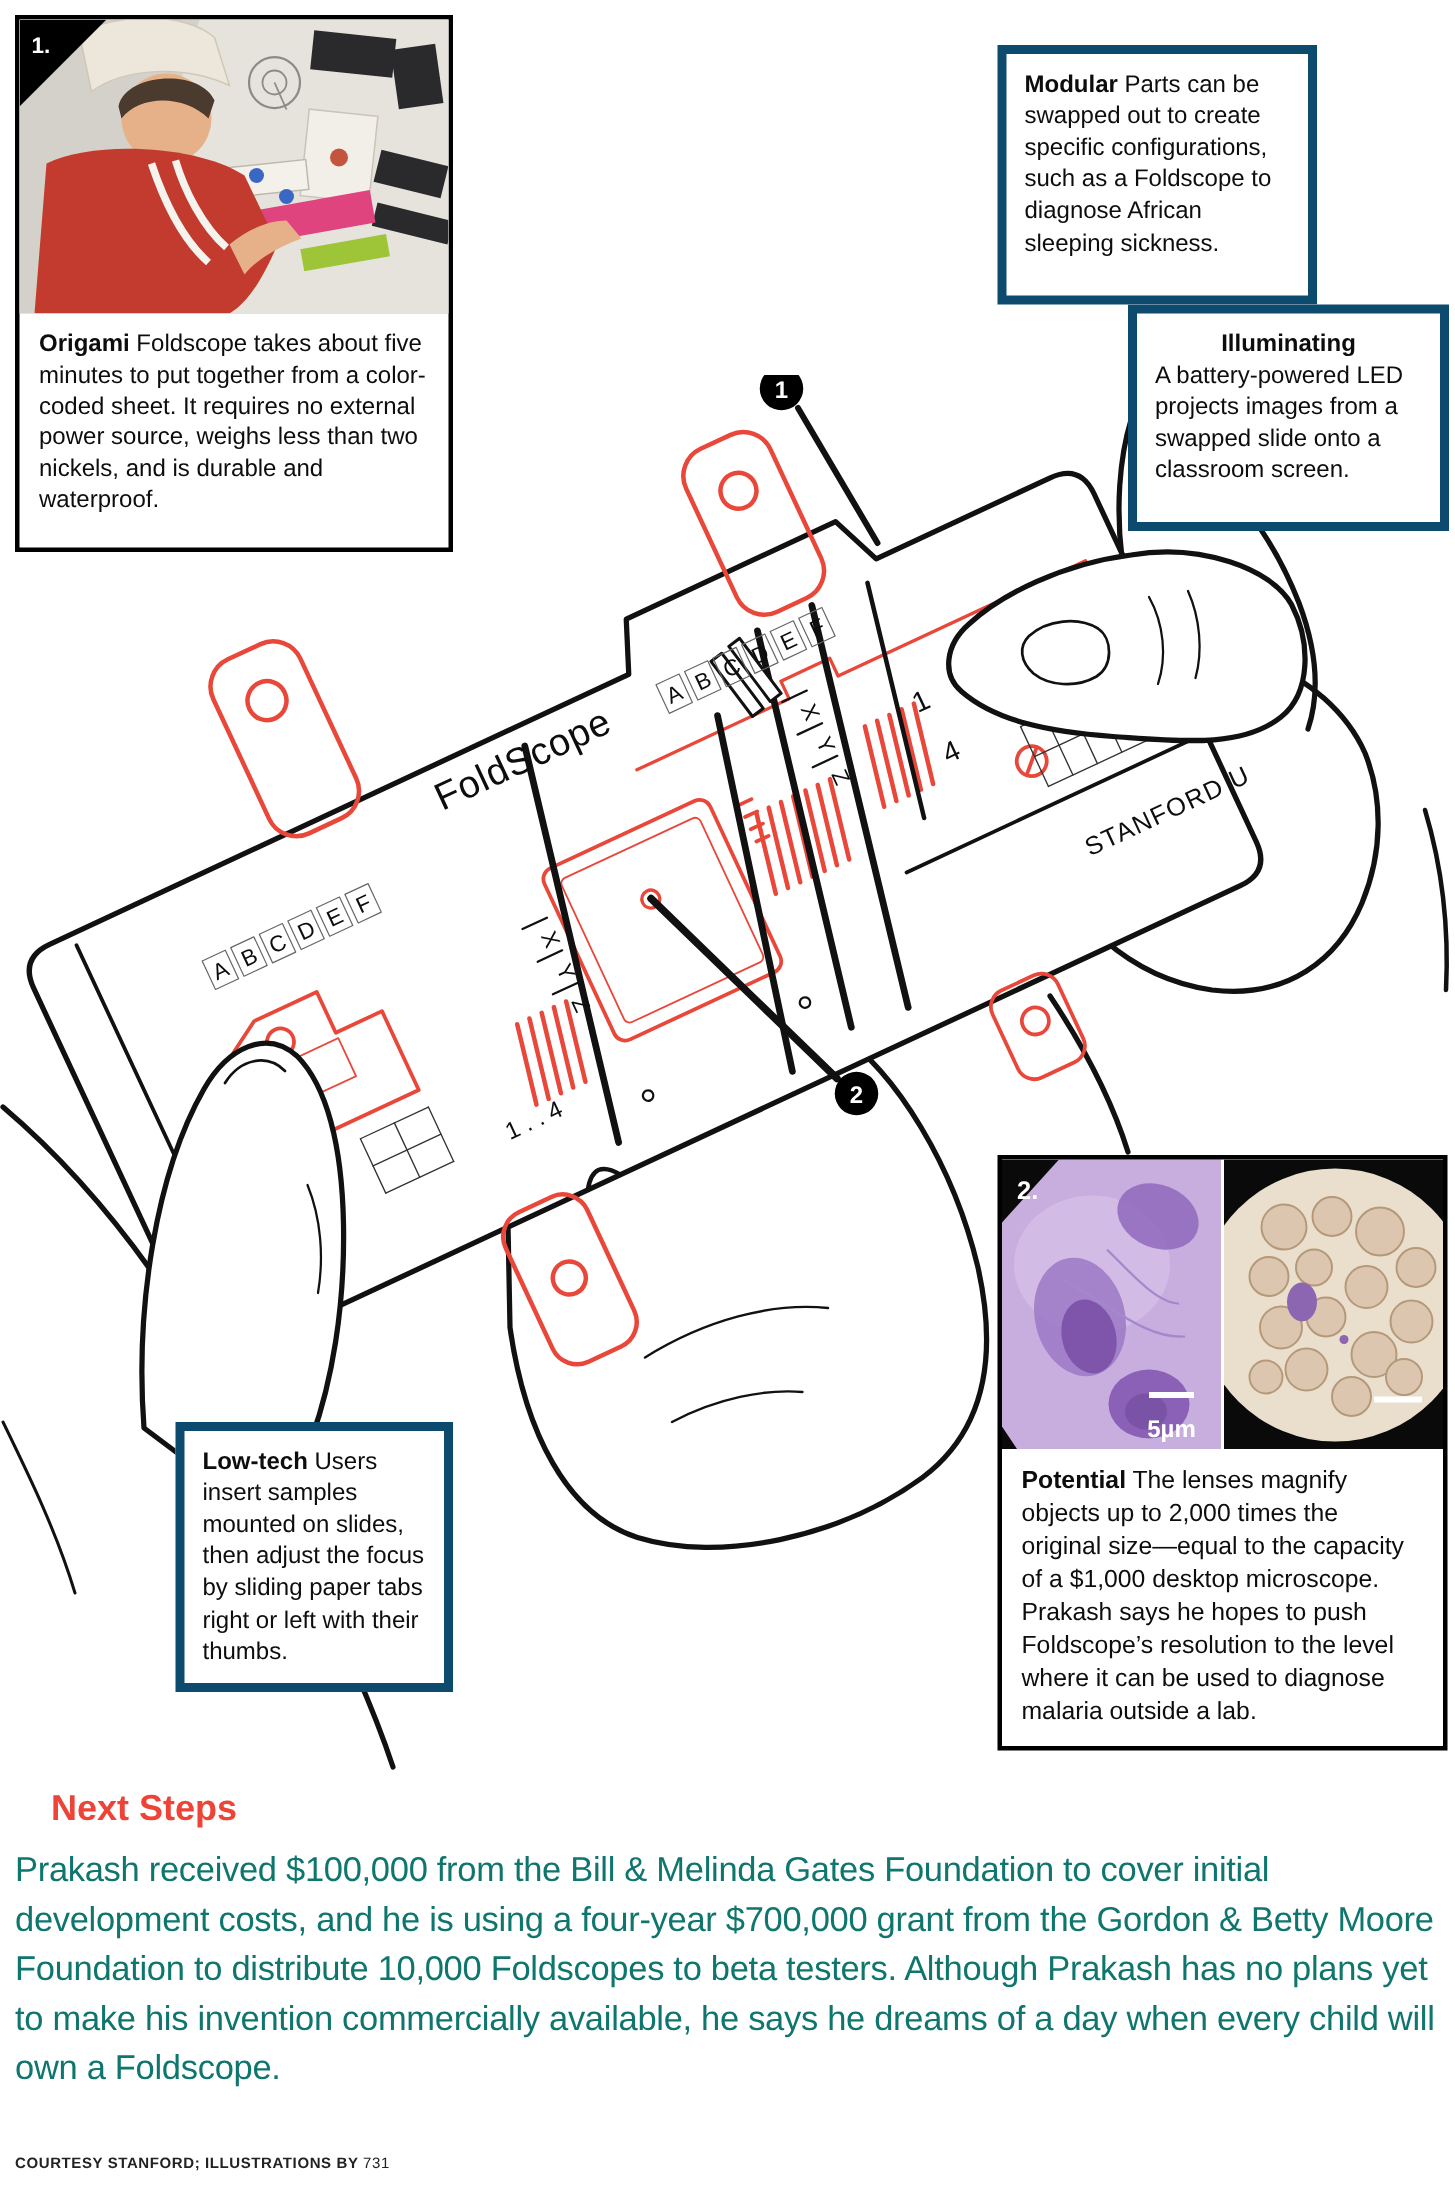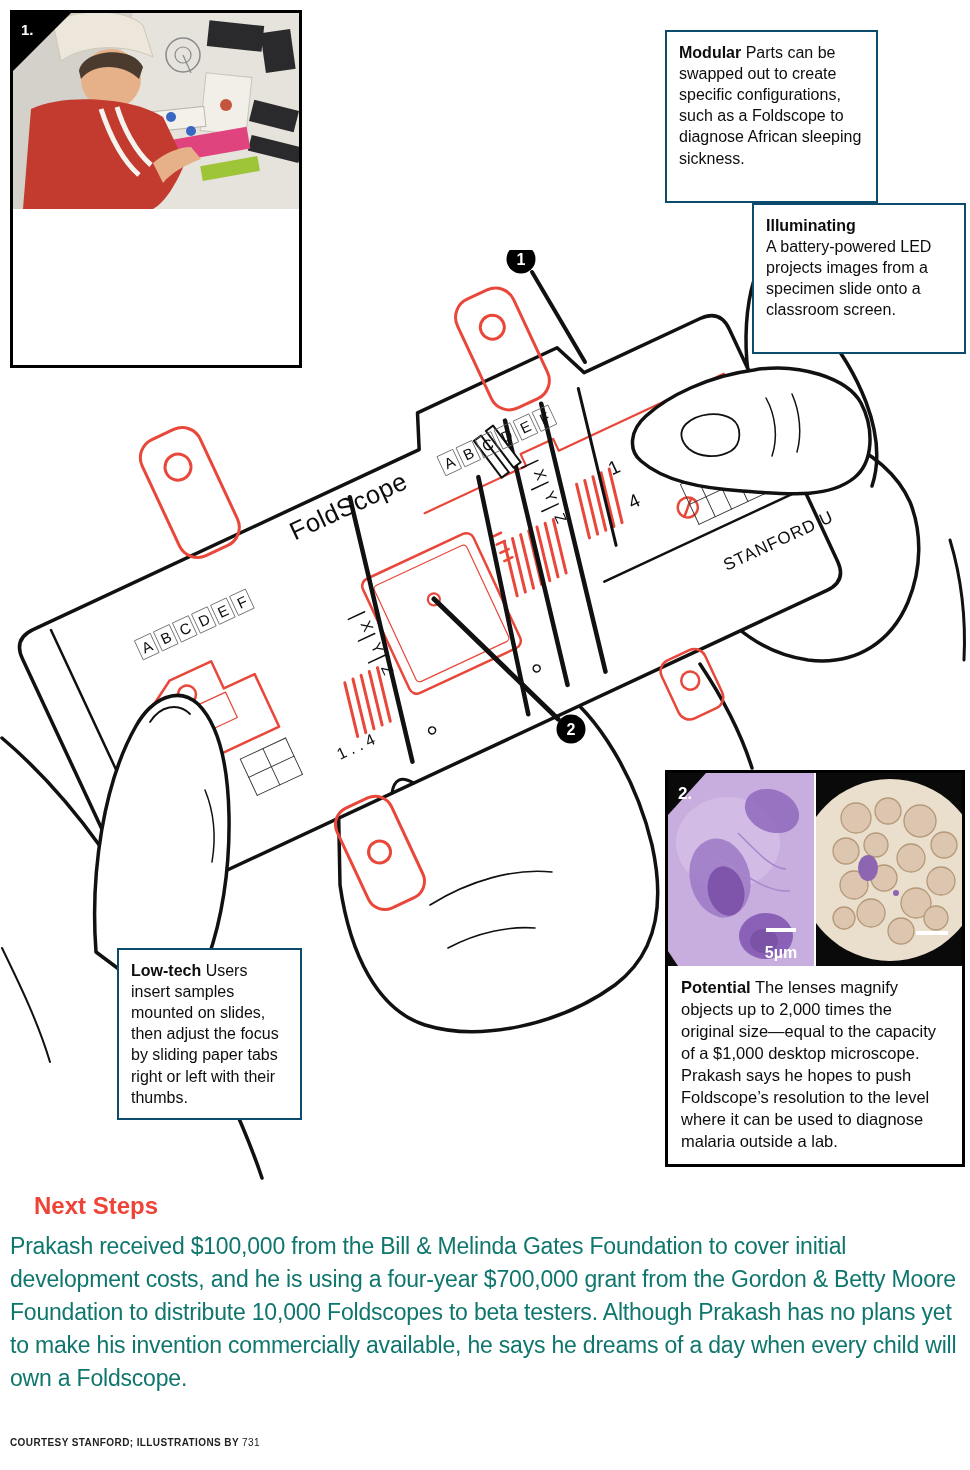--- a/index.html
+++ b/index.html
@@ -1,20 +1,20 @@
 <!DOCTYPE html>
 <html><head>
 <meta charset="utf-8">
 <style>
   html,body{margin:0;padding:0;background:#fff;}
   .page{position:relative;width:970px;height:1470px;background:#fff;overflow:hidden;
         font-family:"Liberation Sans",sans-serif;color:#0d0d0d;}
   .abs{position:absolute;}
   .framed{border:3px solid #000;background:#fff;box-sizing:border-box;}
-  .note{border:2px solid #0c4a6e;background:#fff;box-sizing:border-box;
+  .note{border:6px solid #0c4a6e;background:#fff;box-sizing:border-box;
         padding:10px 12px;font-size:16px;line-height:1.32;color:#0d0d0d;}
   .note b,.cap b{font-weight:700;}
   .cap{padding:11px 13px;font-size:16px;line-height:1.3;}
   .photo{position:relative;width:286px;height:196px;overflow:hidden;background:#cfccc6;}
   .micro{display:block;}
   .heading{font-size:24px;font-weight:700;color:#ee4438;margin:0;}
   .bodytext{font-size:23px;line-height:1.43;letter-spacing:-0.2px;margin:0;width:948px;color:#0f766e;}
   .credit{font-size:10px;letter-spacing:0.4px;font-weight:600;color:#222;}
   .credit b{font-weight:400;}
   svg text{font-family:"Liberation Sans",sans-serif;}
@@ -223,28 +223,31 @@
         <circle cx="98" cy="66" r="30" fill="#e6b189"></circle>
         <path d="M 66,58 C 70,36 120,32 130,54 L 126,66 C 110,50 80,50 68,66 Z" fill="#4a3b2e"></path>
         <path d="M 18,96 C 50,80 120,84 150,104 L 172,150 C 160,178 150,190 140,196 L 10,196 Z" fill="#c23b2e"></path>
         <path d="M 88,96 C 96,120 108,146 126,162" stroke="#f4f3ee" stroke-width="5" fill="none"></path>
         <path d="M 104,94 C 110,114 122,138 138,152" stroke="#f4f3ee" stroke-width="5" fill="none"></path>
         <path d="M 140,150 C 152,140 166,134 178,134 L 188,146 C 172,152 158,160 150,170 Z" fill="#e6b189"></path>
         <polygon points="0,0 58,0 0,58" fill="#000"></polygon>
         <text x="8" y="22" font-size="15" font-weight="700" fill="#fff">1.</text>
       </svg>
     </div>
+    <div class="cap">
+      <b>Origami</b><span> Foldscope takes about five minutes to put together from a color-coded sheet. It requires no external power source, weighs less than two nickels, and is durable and waterproof.</span>
+    </div>
   </div>
 
   <div class="abs note" style="left:665px;top:30px;width:213px;min-height:173px;">
     <b>Modular</b><span> Parts can be swapped out to create specific configurations, such as a Foldscope to diagnose African sleeping sickness.</span>
   </div>
 
   <div class="abs note" style="left:752px;top:203px;width:214px;min-height:151px;">
-    <b style="display:block;">Illuminating</b><span>A battery-powered LED projects images from a specimen slide onto a classroom screen.</span>
+    <b style="display:block;text-align:center;">Illuminating</b><span>A battery-powered LED projects images from a swapped slide onto a classroom screen.</span>
   </div>
 
   <div class="abs note" style="left:117px;top:948px;width:185px;min-height:166px;">
     <b>Low-tech</b><span> Users insert samples mounted on slides, then adjust the focus by sliding paper tabs right or left with their thumbs.</span>
   </div>
 
   <div class="abs framed" style="left:665px;top:770px;width:300px;">
     <svg class="micro" width="294" height="193" viewBox="0 0 294 193">
       <defs>
         <clipPath id="t1">

